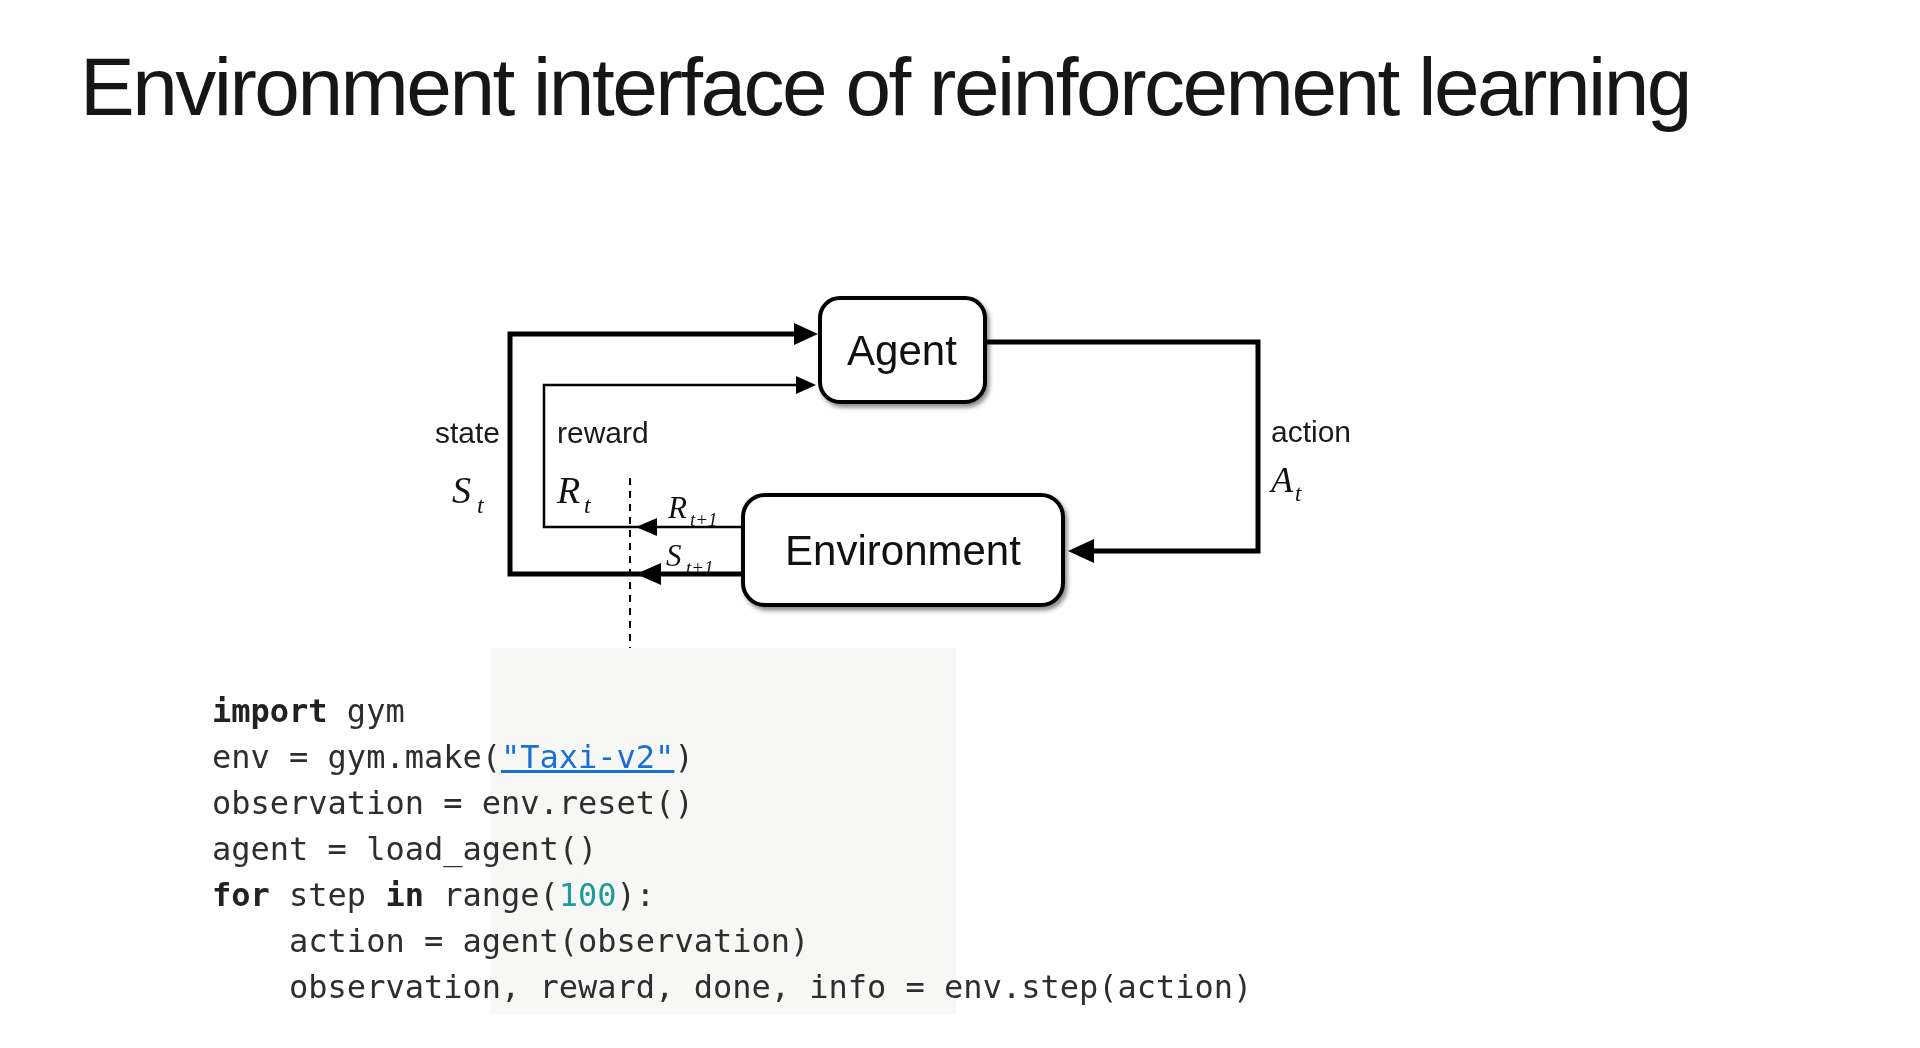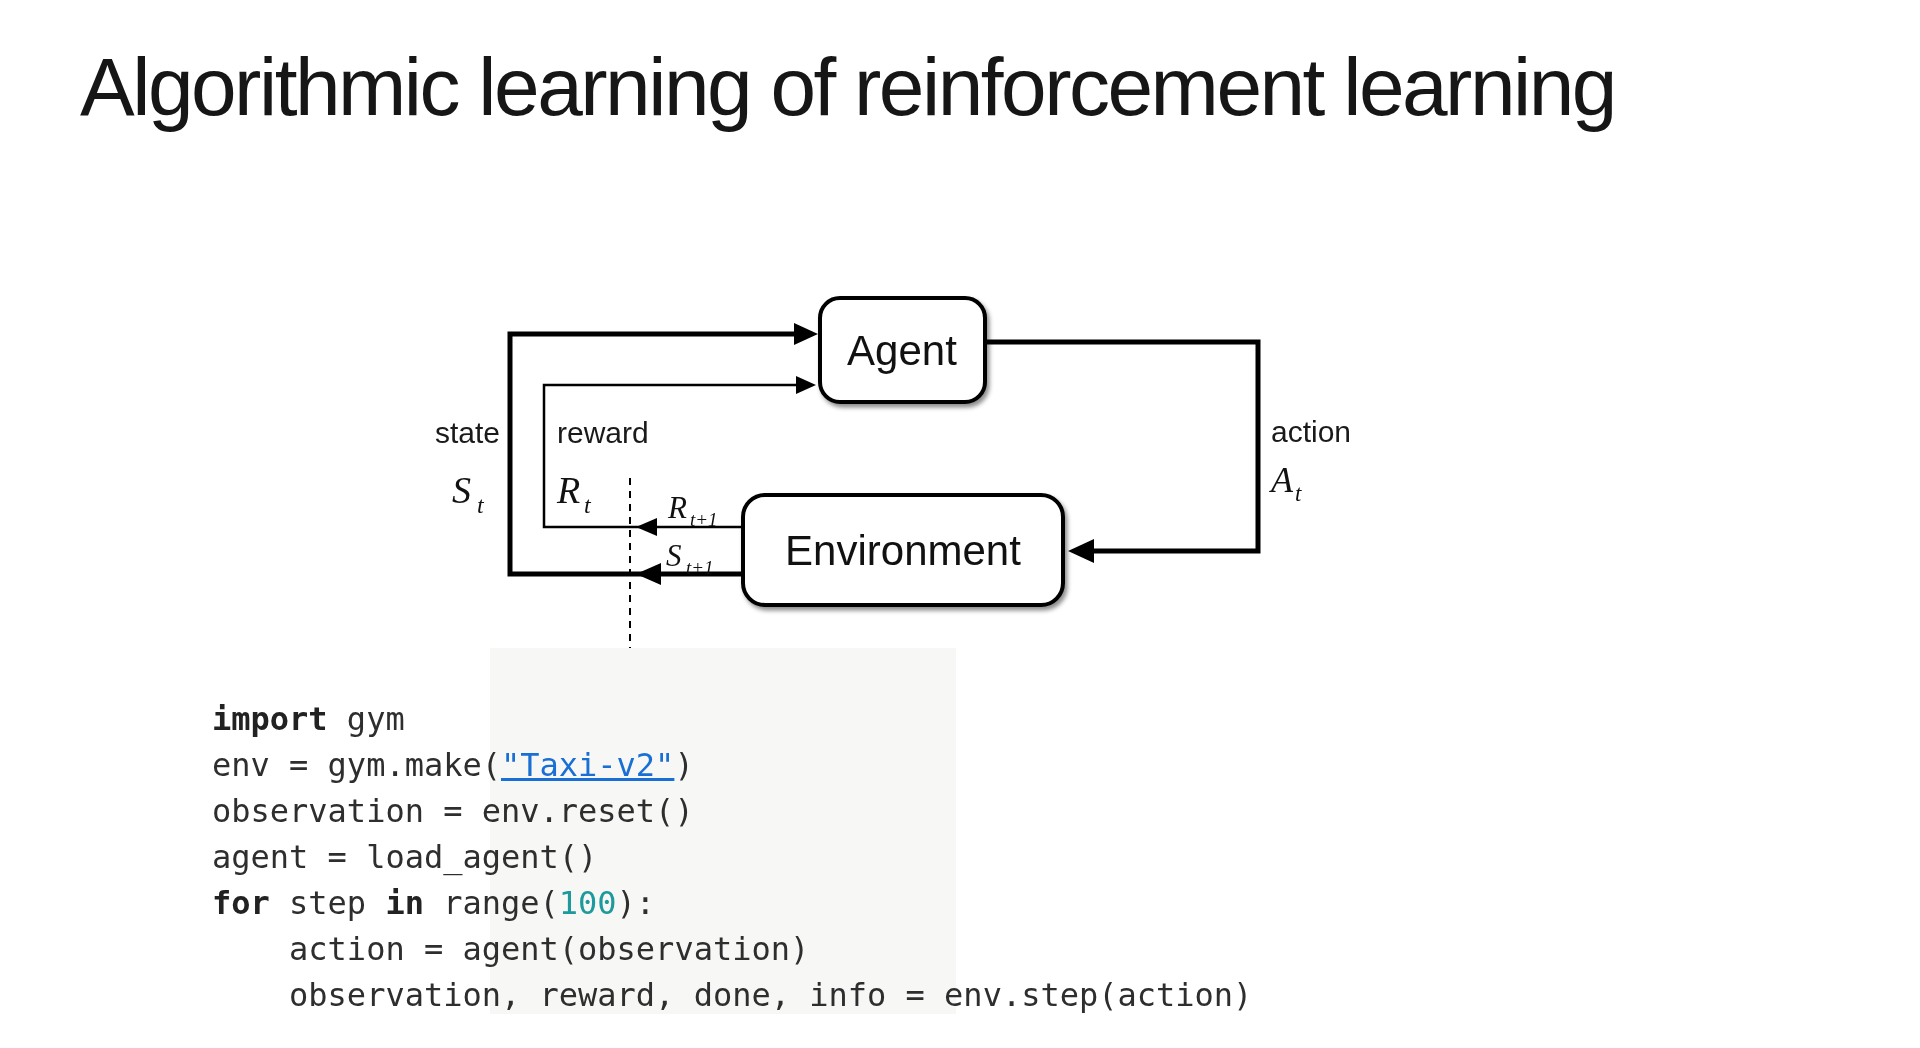--- a/index.html
+++ b/index.html
@@ -15,36 +15,35 @@
   .paste-backdrop{
     position:absolute;left:490px;top:648px;width:466px;height:366px;
     background:#f7f7f6;
   }
   #diagram{position:absolute;left:400px;top:200px;}
   .code-block{
     position:absolute;left:212px;top:688px;
     font-family:"DejaVu Sans Mono","Liberation Mono",monospace;
     font-size:32px;line-height:46px;color:var(--code-text,#2e2e2e);
     white-space:pre;
-    margin-top:8px;
   }
   .code-line{white-space:pre;}
   .tok-kw{font-weight:bold;color:var(--code-kw,#222222);}
   .tok-num{color:var(--code-num,#1d9a9b);}
   .tok-link{color:var(--code-link,#1a6fd4);text-decoration:underline;cursor:pointer;}
   .diag-label{font-family:"Liberation Sans",sans-serif;fill:#1a1a1a;}
   .diag-math{font-family:"Liberation Serif","DejaVu Serif",serif;font-style:italic;fill:#111;}
   .diag-box{fill:#ffffff;stroke:#000000;stroke-width:4;}
   .diag-line{fill:none;stroke:#000000;}
   .boxtext{font-family:"Liberation Sans",sans-serif;fill:#111;}
 </style>
 </head>
 <body style="--code-text: #2e2e2e; --code-kw: #222222; --code-num: #1d9a9b; --code-link: #1a6fd4; --diagram-stroke: #000000;">
 
-<div class="slide-title">Algorithmic learning of reinforcement learning</div>
+<div class="slide-title">Environment interface of reinforcement learning</div>
 
 <div class="paste-backdrop"></div>
 
 <svg id="diagram" width="1000" height="480" viewBox="400 200 1000 480" xmlns="http://www.w3.org/2000/svg">
   <defs>
     <filter id="sh" x="-20%" y="-20%" width="150%" height="150%">
       <feDropShadow dx="2.5" dy="3.5" stdDeviation="2.2" flood-color="#000" flood-opacity="0.45"></feDropShadow>
     </filter>
   </defs>
 

